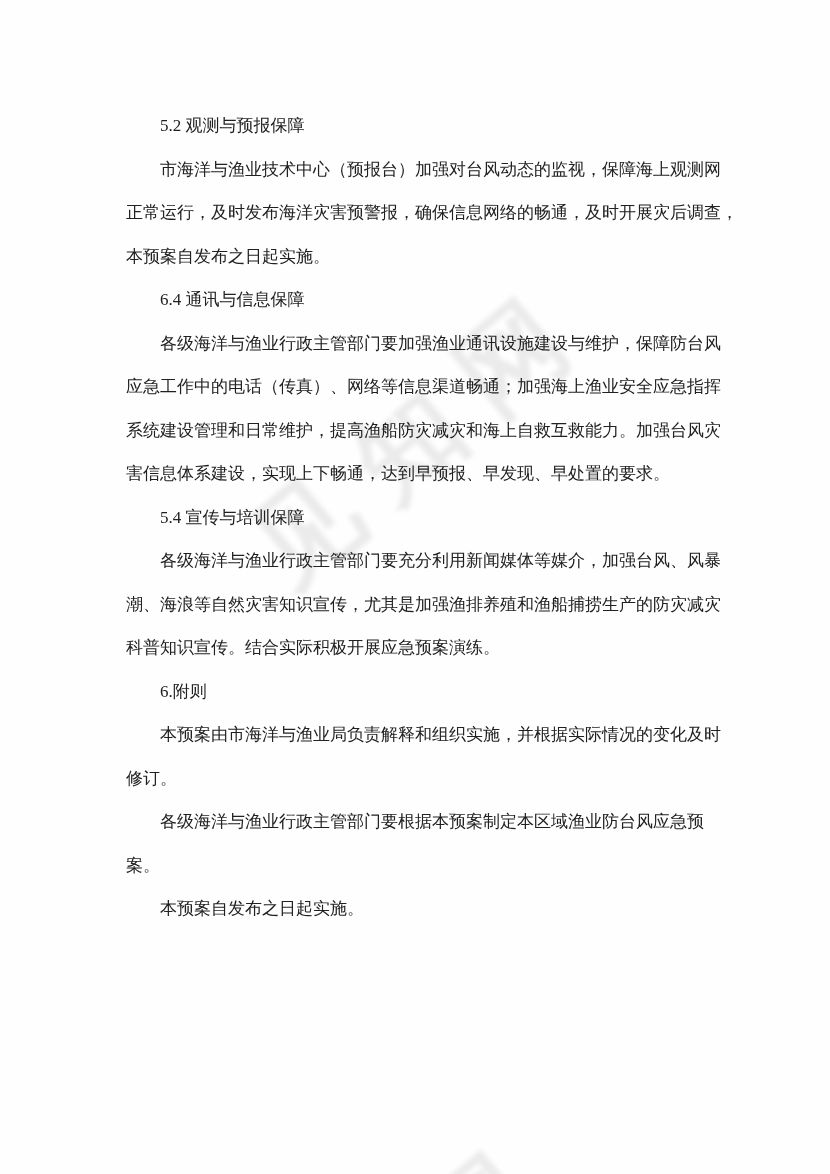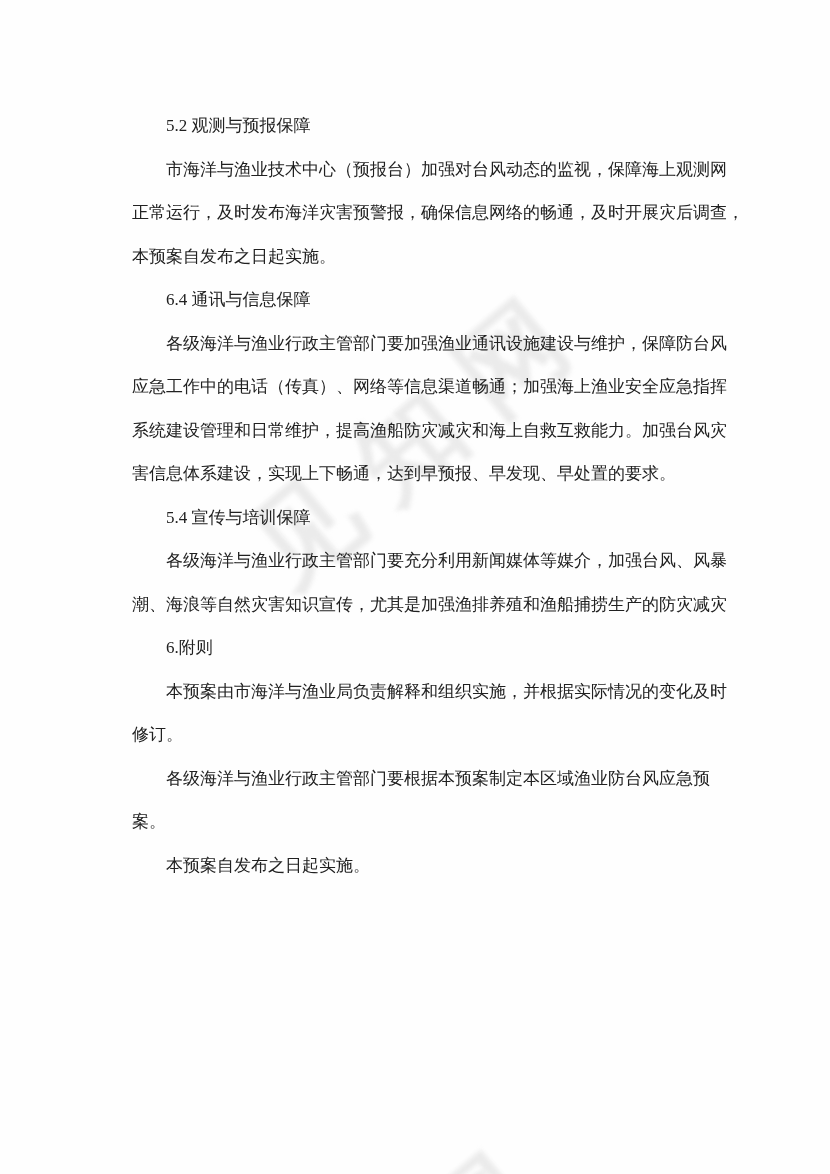--- a/index.html
+++ b/index.html
@@ -26,21 +26,21 @@
     position: absolute;
     font-size: 104px;
     letter-spacing: 30px;
     white-space: nowrap;
     font-weight: bold;
     filter: blur(2px);
     user-select: none;
   }
   .content {
     position: absolute;
-    left: 132px;
+    left: 126px;
     top: 104px;
     width: 578px;
     z-index: 1;
   }
   .line {
     height: 43.5px;
     font-size: 17px;
     color: #212121;
     letter-spacing: 0;
   }
@@ -327,20 +327,21 @@
         <span>捕</span>
         <span>捞</span>
         <span>生</span>
         <span>产</span>
         <span>的</span>
         <span>防</span>
         <span>灾</span>
         <span>减</span>
         <span>灾</span>
       </div>
+      <div class="line block">科普知识宣传。结合实际积极开展应急预案演练。</div>
       <div class="line bold block indent-block">6.附则</div>
       <div class="line fill indent">
         <span>本</span>
         <span>预</span>
         <span>案</span>
         <span>由</span>
         <span>市</span>
         <span>海</span>
         <span>洋</span>
         <span>与</span>

